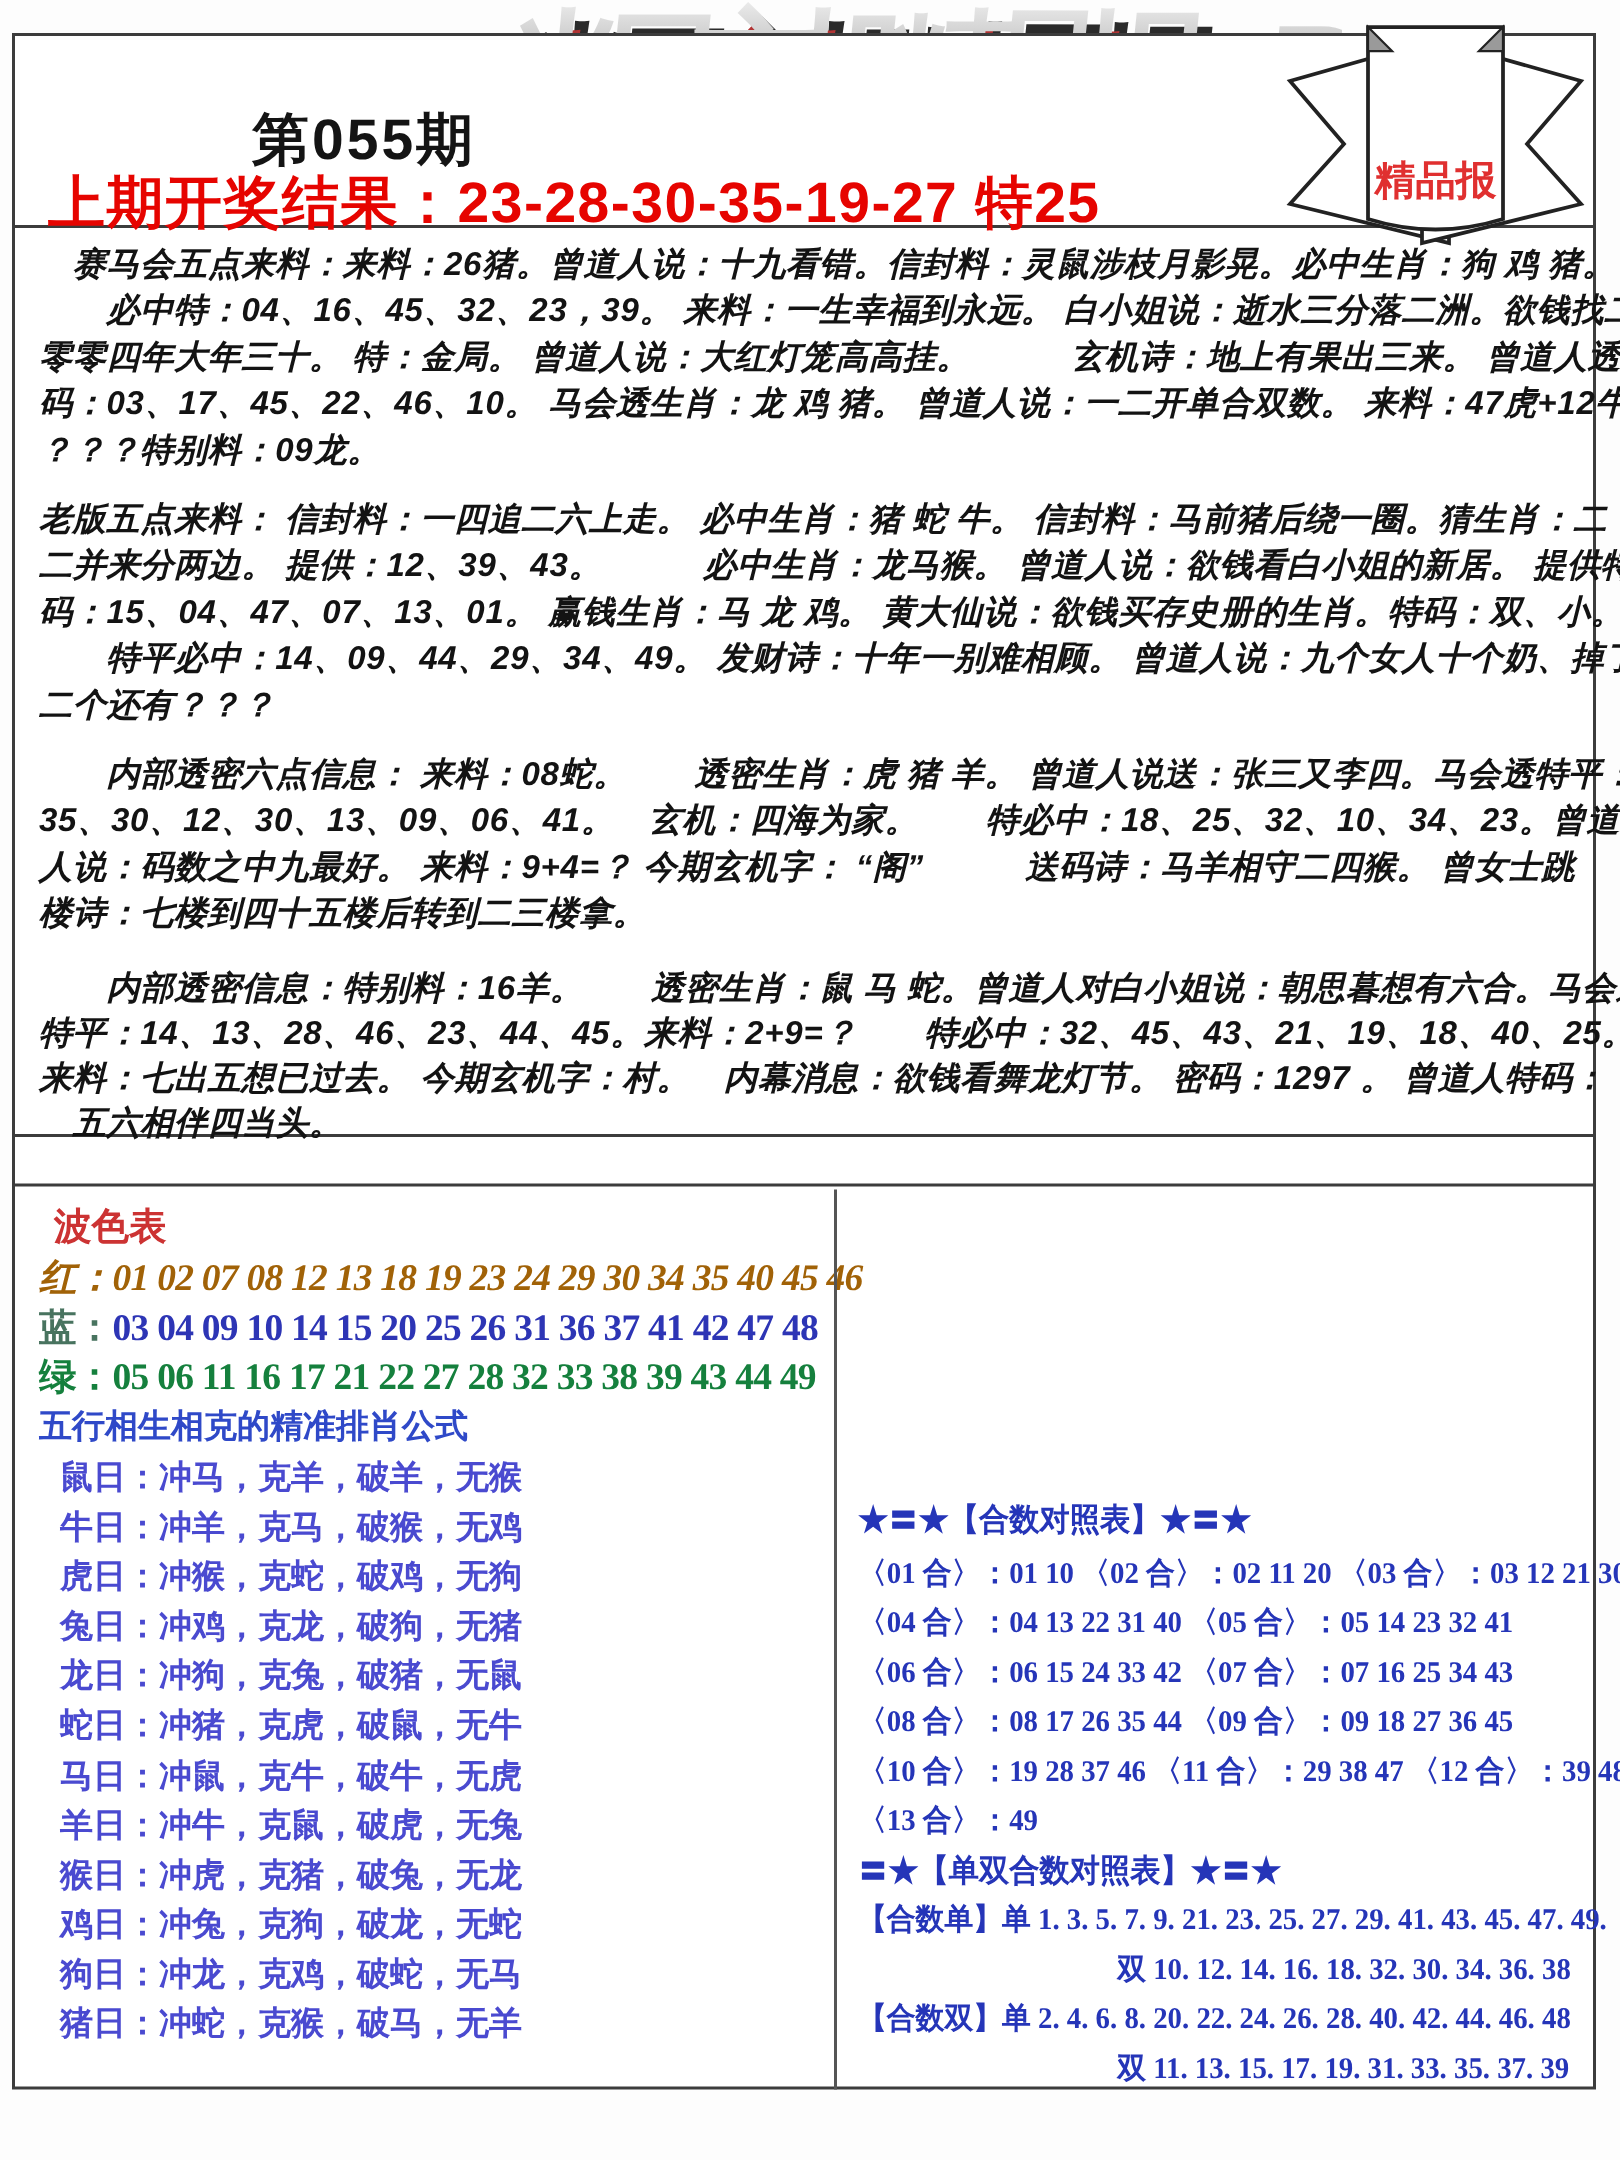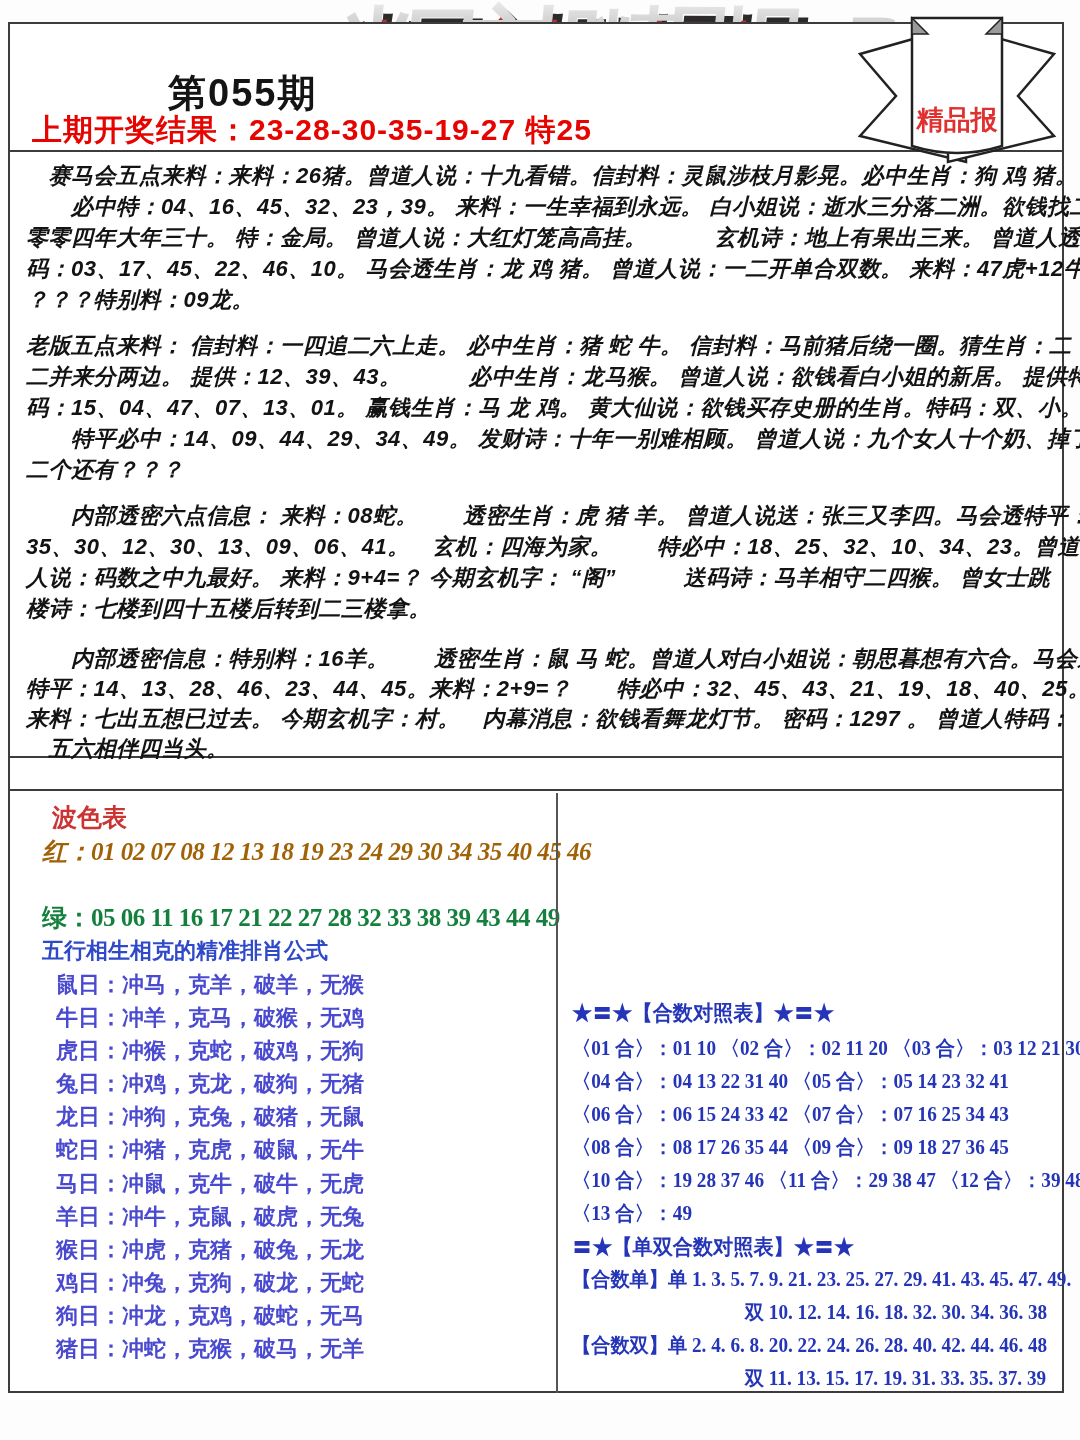--- a/index.html
+++ b/index.html
@@ -6,27 +6,27 @@
   #page{position:relative;width:1080px;height:1440px;background:#fdfdfd;overflow:hidden;
         font-family:"Liberation Sans",sans-serif;}
   
   #frame{position:absolute;left:8px;top:22px;width:1056px;height:1371px;
          border:2px solid #3c3c3c;box-sizing:border-box;background:#fff;}
   .sec{position:absolute;left:0;width:100%;box-sizing:border-box;}
   #sec-header{top:0;height:128px;border-bottom:2px solid #3c3c3c;}
   #sec-body{top:130px;height:604px;border-bottom:2px solid #3c3c3c;}
   #sec-gap{top:736px;height:31px;border-bottom:2px solid #3c3c3c;}
   #sec-bottom{top:769px;height:600px;}
-  #col-left{position:absolute;left:16px;top:0;width:600px;height:100%;}
+  #col-left{position:absolute;left:0;top:0;width:600px;height:100%;}
   #col-right{position:absolute;left:546px;top:0;width:506px;height:100%;
              border-left:2px solid #555;box-sizing:border-box;}
   
   #issue{position:absolute;left:158px;top:44px;font-size:38px;font-weight:600;color:#141414;
          letter-spacing:2px;white-space:pre;}
-  #last-result{position:absolute;left:22px;top:86px;font-size:30px;font-weight:bold;
+  #last-result{position:absolute;left:22px;top:86px;font-size:38px;font-weight:bold;
                color:#e60400;white-space:pre;letter-spacing:1px;}
   .t3d{position:absolute;left:332px;top:-12px;width:560px;font-size:88px;font-weight:900;
        letter-spacing:-24px;white-space:pre;transform:skewX(-6deg);line-height:120px;}
   #t3d-dark{color:#2b2b2b;margin-left:9px;margin-top:9px;}
   #t3d-red{color:#b23434;margin-left:3px;margin-top:15px;}
   #t3d-front{background:linear-gradient(180deg,#fafafa 0%,#cfcfcf 30%,#8f8f8f 52%,#6e4444 62%,#555 78%,#262626 100%);
              -webkit-background-clip:text;background-clip:text;color:transparent;}
   
   #ribbon{position:absolute;left:848px;top:8px;z-index:6;}
   #ribbon-label{position:absolute;left:64px;top:78px;width:90px;text-align:center;
@@ -109,20 +109,21 @@
       </div>
     </div>
 
     <div class="sec" id="sec-gap"></div>
 
     <div class="sec" id="sec-bottom">
 
       <div id="col-left">
         <div id="wave-title">波色表</div>
         <div class="wave-row" id="wave-red"><span class="wl">红：</span><span>01 02 07 08 12 13 18 19 23 24 29 30 34 35 40 45 46</span></div>
+        <div class="wave-row" id="wave-blue"><span class="wl">蓝：</span><span>03 04 09 10 14 15 20 25 26 31 36 37 41 42 47 48</span></div>
         <div class="wave-row" id="wave-green"><span class="wl">绿：</span><span>05 06 11 16 17 21 22 27 28 32 33 38 39 43 44 49</span></div>
         <div id="formula-title">五行相生相克的精准排肖公式</div>
         <div class="zrow" style="top:177px">鼠日：冲马，克羊，破羊，无猴</div>
         <div class="zrow" style="top:210px">牛日：冲羊，克马，破猴，无鸡</div>
         <div class="zrow" style="top:243px">虎日：冲猴，克蛇，破鸡，无狗</div>
         <div class="zrow" style="top:276px">兔日：冲鸡，克龙，破狗，无猪</div>
         <div class="zrow" style="top:309px">龙日：冲狗，克兔，破猪，无鼠</div>
         <div class="zrow" style="top:342px">蛇日：冲猪，克虎，破鼠，无牛</div>
         <div class="zrow" style="top:376px">马日：冲鼠，克牛，破牛，无虎</div>
         <div class="zrow" style="top:409px">羊日：冲牛，克鼠，破虎，无兔</div>

